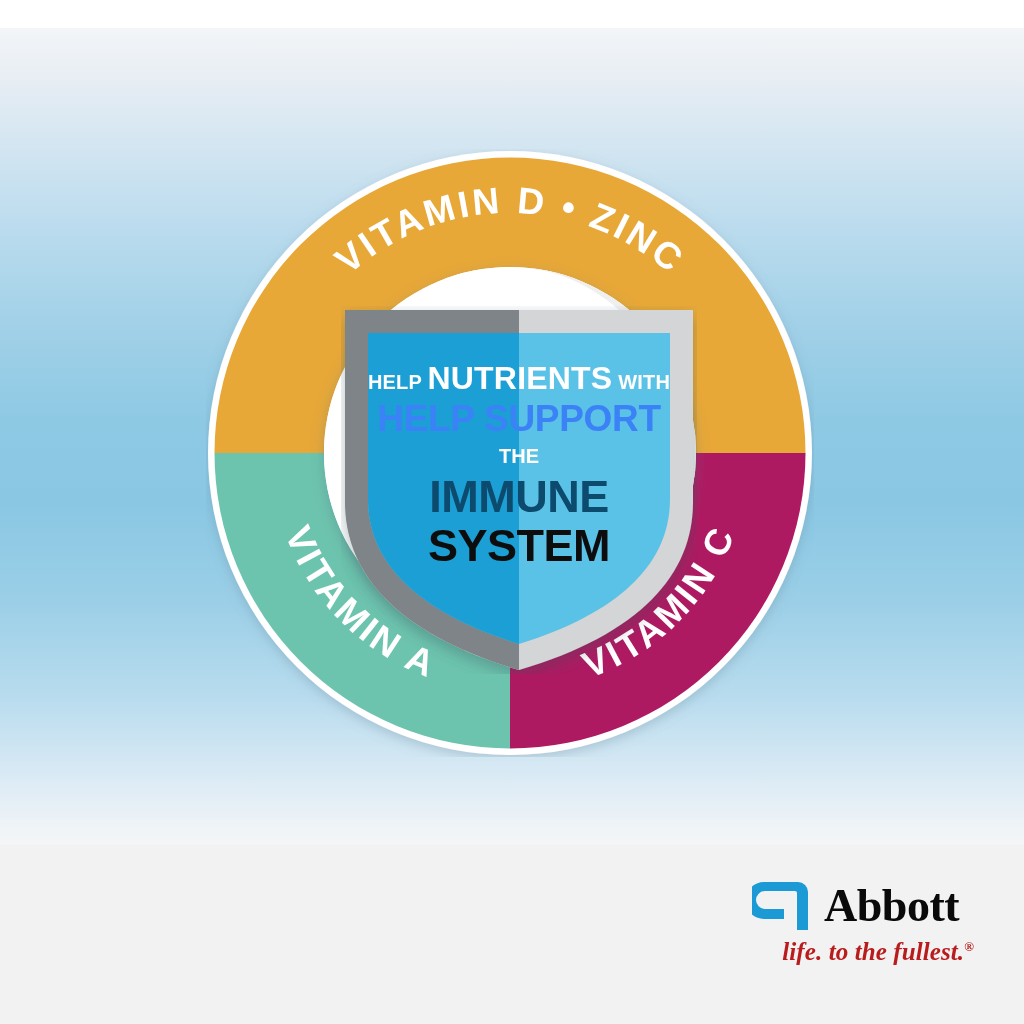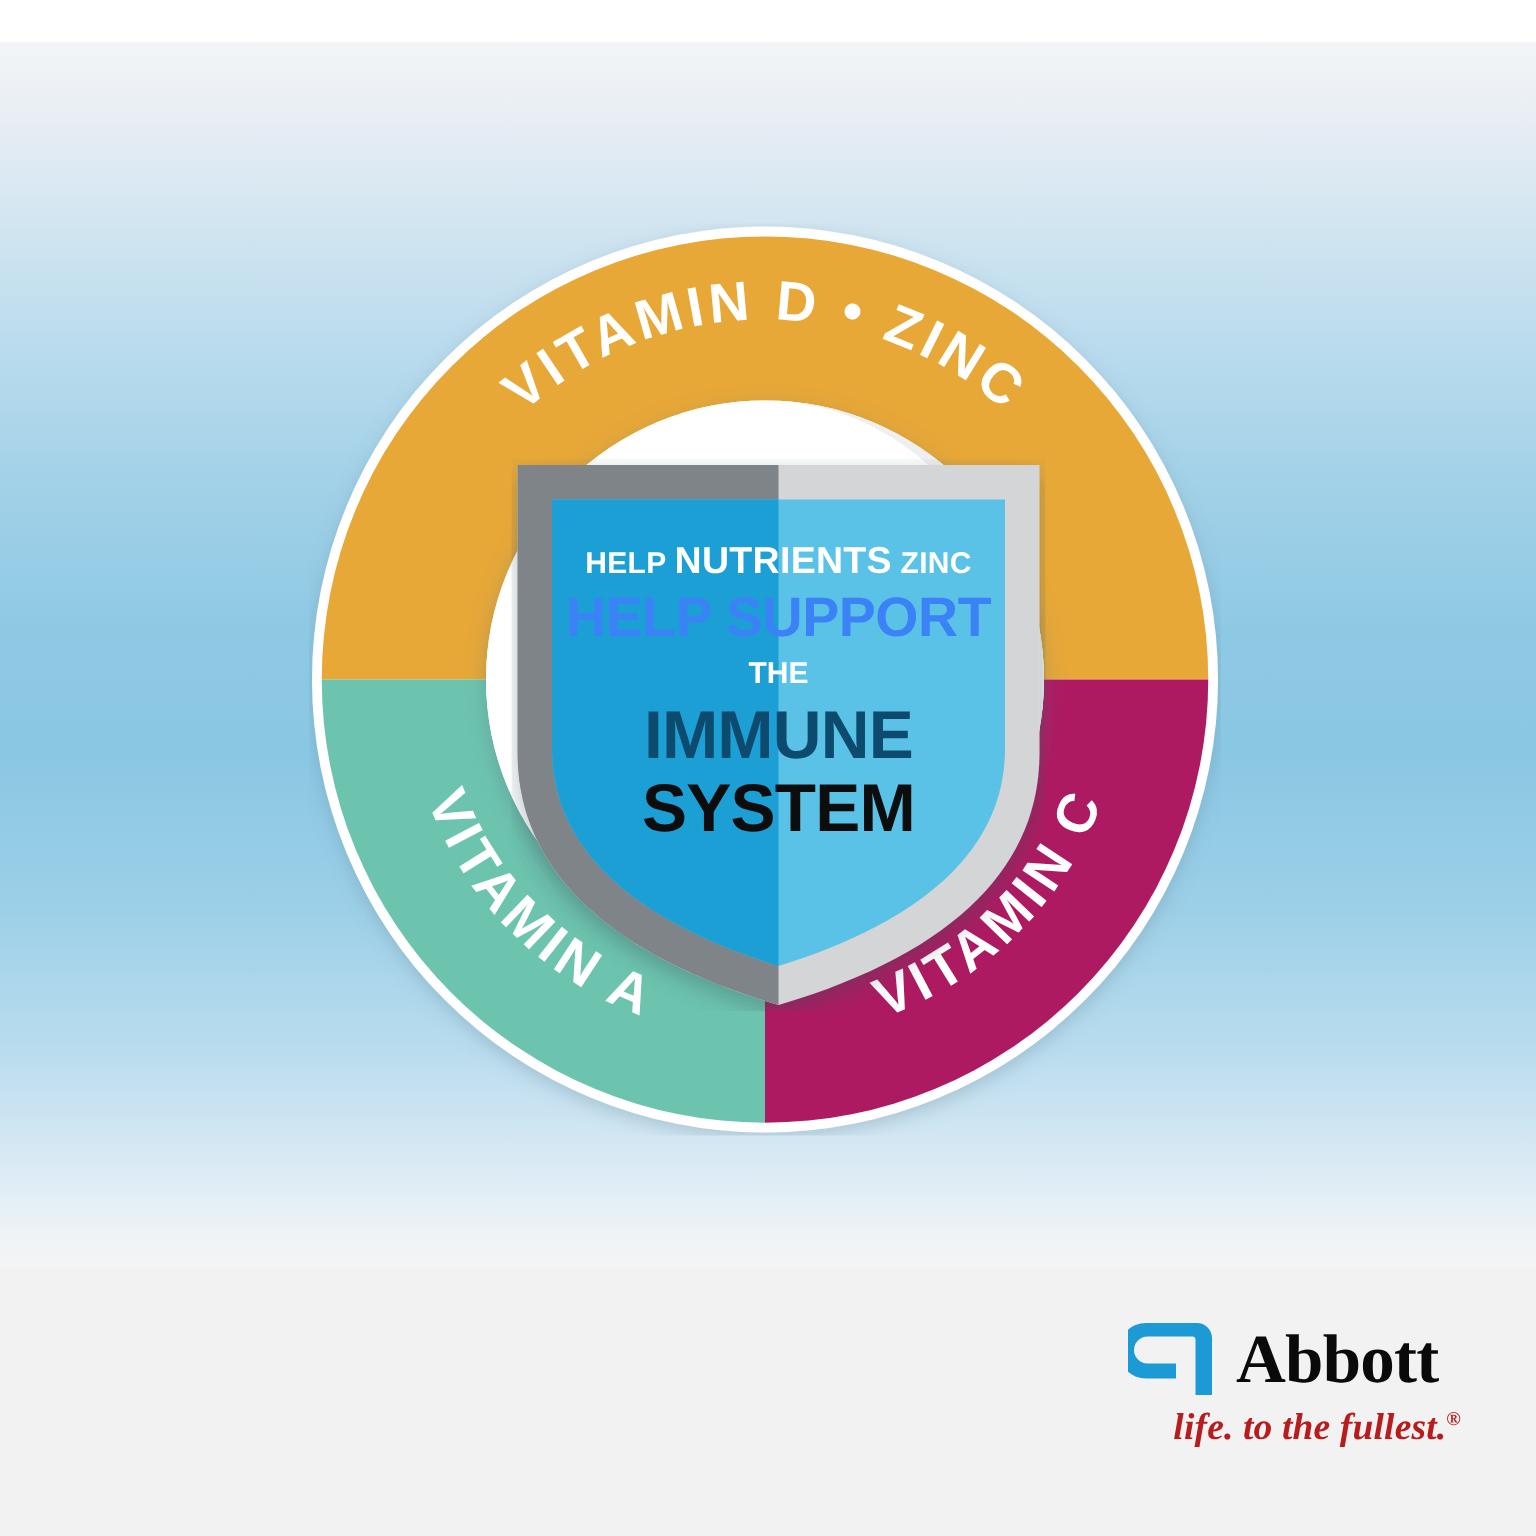--- a/index.html
+++ b/index.html
@@ -84,21 +84,21 @@
     pointer-events: none;
   }
   .line-1 {
     color: #ffffff;
     font-weight: bold;
     letter-spacing: 0.2px;
     white-space: nowrap;
     line-height: 1;
   }
   .line-1 .sm { font-size: 20px; }
-  .line-1 .lg { font-size: 25px; }
+  .line-1 .lg { font-size: 32px; }
   .line-2 {
     color: #3b82f6;
     font-weight: bold;
     font-size: 37px;
     line-height: 1;
     margin-top: 6px;
     white-space: nowrap;
     letter-spacing: -0.3px;
   }
   .line-3 {
@@ -252,21 +252,21 @@
       </g>
       <path d="M 4 4 L 352 4 L 352 196 C 352 268 300 328 178 364 C 56 328 4 268 4 196 Z" fill="#7E8488" clip-path="url(#leftHalf)"></path>
 
       <path id="shieldInner" d="M 27 27 L 329 27 L 329 193 C 329 254 284 305 178 338 C 72 305 27 254 27 193 Z" fill="#5BC2E7"></path>
       <path d="M 27 27 L 329 27 L 329 193 C 329 254 284 305 178 338 C 72 305 27 254 27 193 Z" fill="#1C9FD4" clip-path="url(#leftHalf)"></path>
     </svg>
   </div>
 
   <div class="shield-copy">
     <div class="line-1">
-      <span class="sm">HELP </span><span class="lg">NUTRIENTS</span><span class="sm"> ZINC</span>
+      <span class="sm">HELP </span><span class="lg">NUTRIENTS</span><span class="sm"> WITH</span>
     </div>
     <div class="line-2">HELP SUPPORT</div>
     <div class="line-3">THE</div>
     <div class="line-4">IMMUNE</div>
     <div class="line-5">SYSTEM</div>
   </div>
 
   <div class="logo">
     <div class="logo-row">
       <span class="logo-mark">

